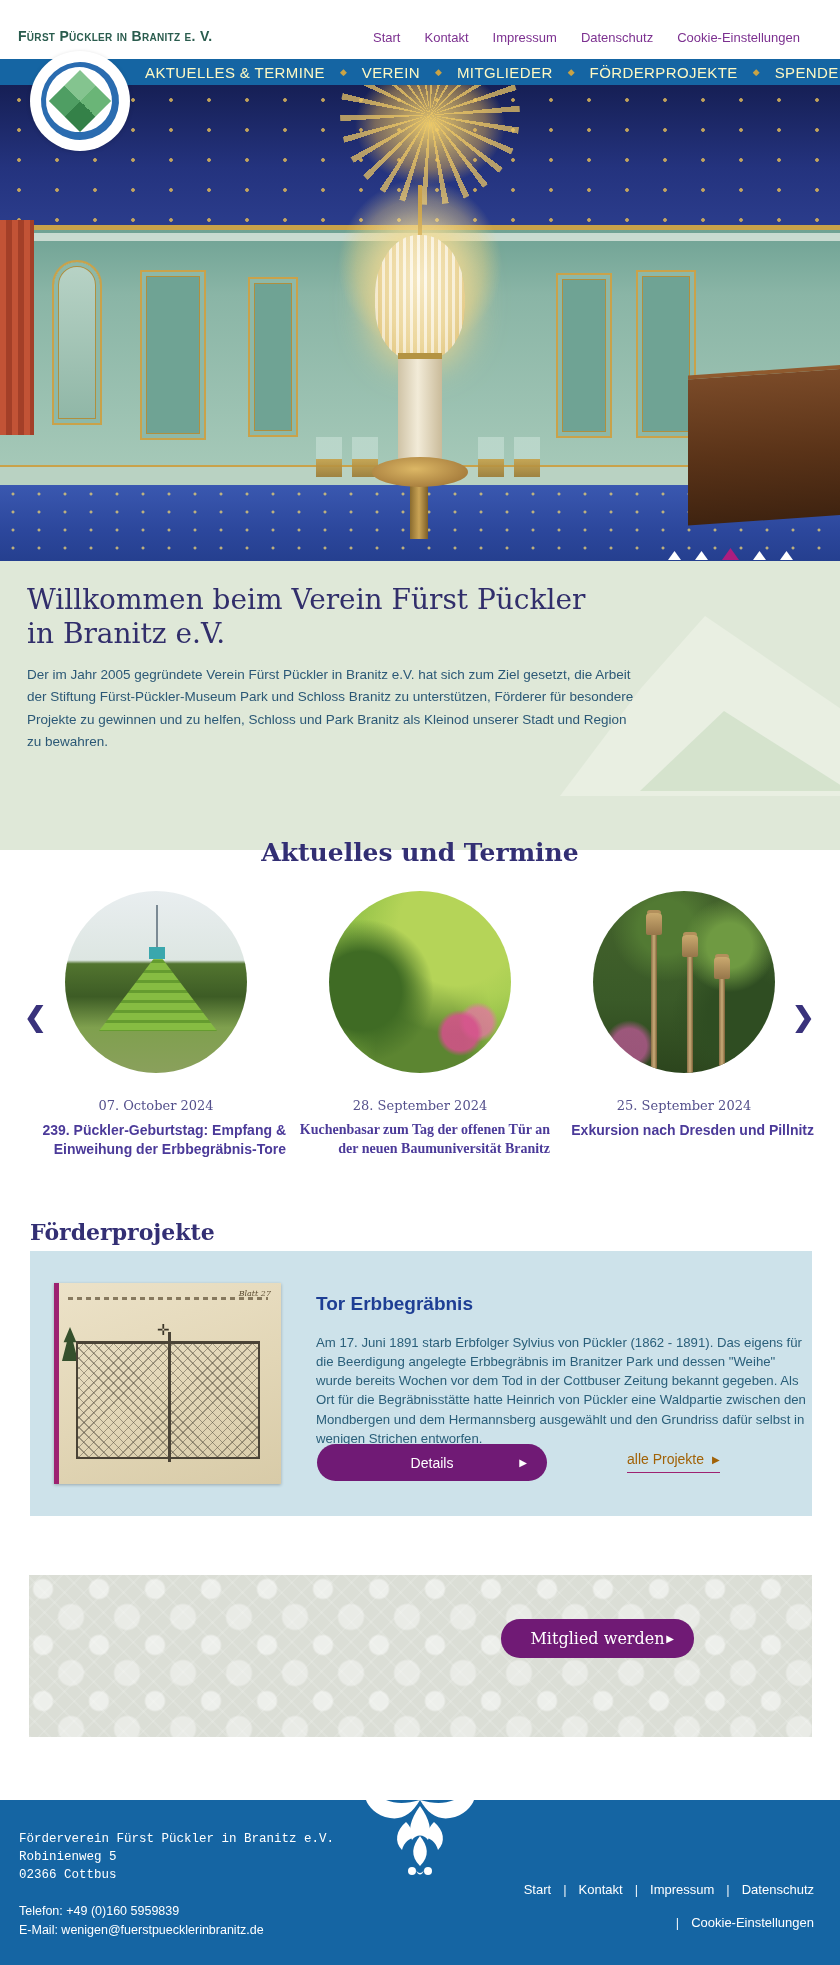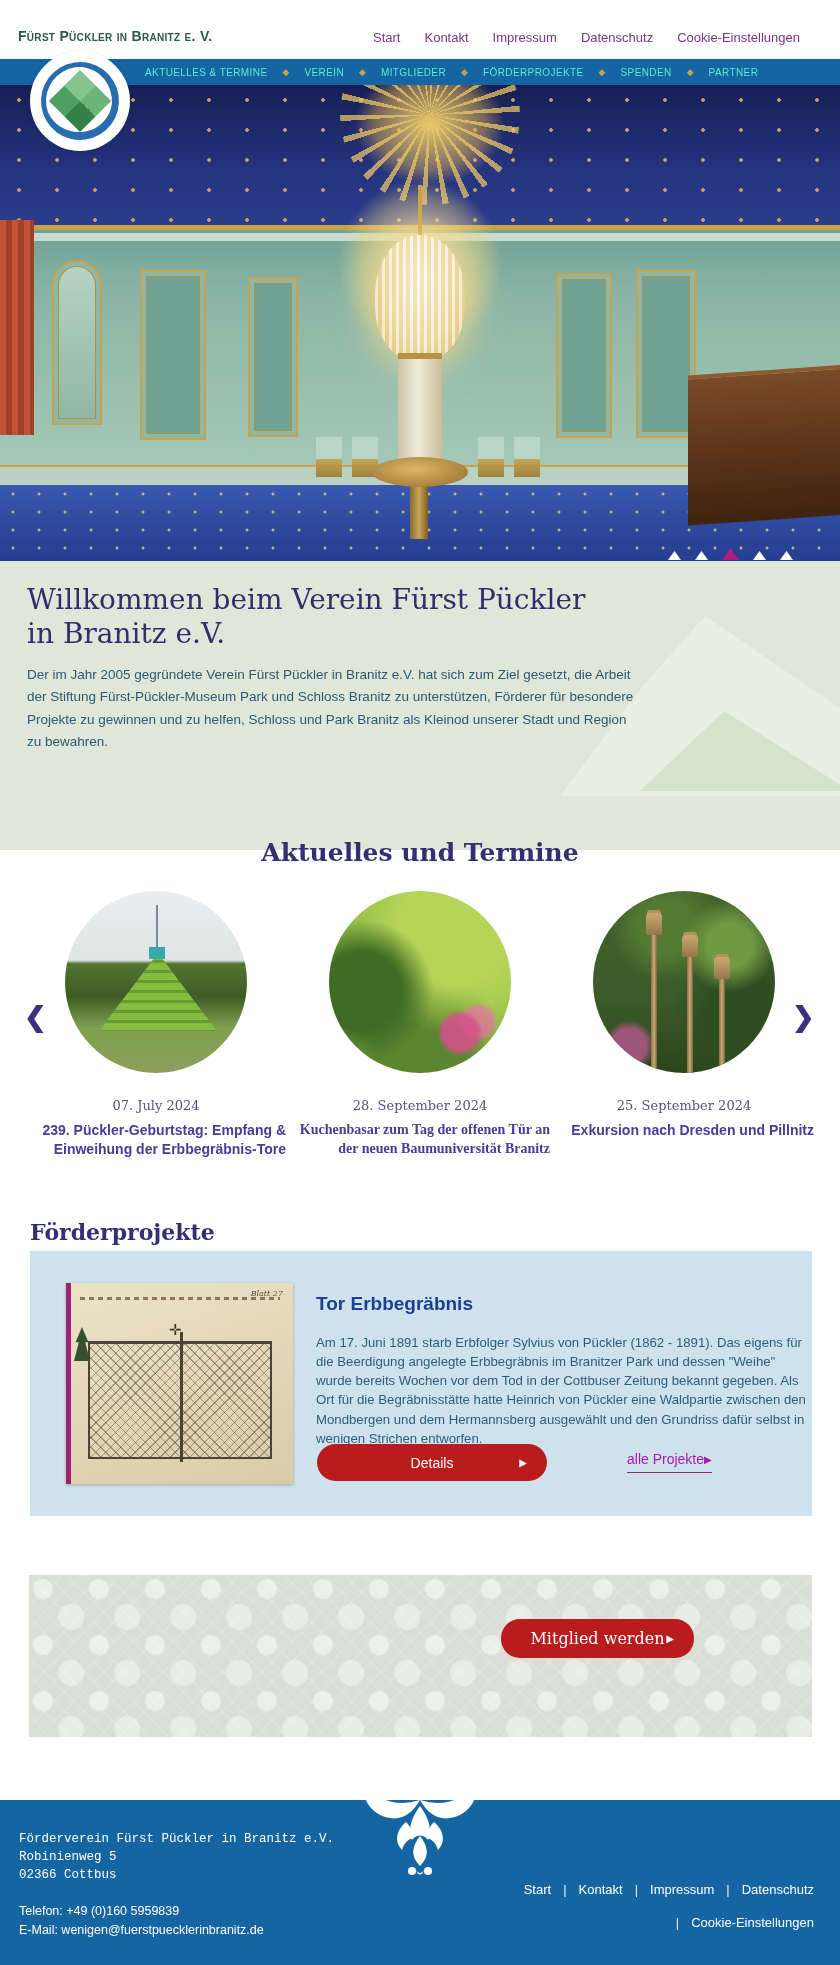--- a/index.html
+++ b/index.html
@@ -9,21 +9,21 @@
   
   .topbar { position:absolute; left:0; top:0; width:840px; height:43px; background:#ffffff; }
   .brand { position:absolute; left:18px; top:12px; font-variant:small-caps; font-weight:bold;
            font-size:14px; letter-spacing:.3px; color:#2a5c4e; }
   .toplinks { position:absolute; right:40px; top:14px; display:flex; gap:24px; }
   .toplinks a { font-size:13px; color:#7c3090; text-decoration:none; cursor:pointer; }
 
   
   .mainnav { position:absolute; left:0; top:43px; width:840px; height:26px; background:#1565a3; }
   .navrow { position:absolute; left:145px; top:0; height:26px; display:flex; align-items:center; gap:15px; }
-  .navrow a { color:#5eead4; font-size:10px; letter-spacing:.4px; text-decoration:none; white-space:nowrap; }
+  .navrow a { color:#fef9c3; font-size:15px; letter-spacing:.4px; text-decoration:none; white-space:nowrap; }
   .nav-diamond { color:#c9a345; font-size:9px; line-height:1; }
 
   
   .logo { position:absolute; left:30px; top:35px; width:100px; height:100px; background:#ffffff;
           border-radius:50%; z-index:30; box-shadow:0 1px 4px rgba(0,0,0,.15); }
   .logo-ring { position:absolute; left:11px; top:11px; width:78px; height:78px; border-radius:50%;
                border:6px solid #2a6cb0; border-width:5px 7px 8px 5px; transform:rotate(-8deg); }
   .logo-diamond { position:absolute; left:28px; top:28px; width:44px; height:44px; transform:rotate(45deg);
                   background:conic-gradient(from 0deg, #6ab577 0 25%, #348148 0 50%, #4f9e63 0 75%, #84c48f 0); }
 
@@ -113,43 +113,43 @@
   .carousel-arrow { position:absolute; font-size:27px; font-weight:bold; color:#39327c; cursor:pointer; line-height:1; }
   .ev-date { position:absolute; top:1082px; width:260px; text-align:center;
     font-family:"DejaVu Serif", serif; font-size:13px; color:#54508c; }
   .ev-title { position:absolute; top:1105px; width:260px; text-align:right;
     font-size:14px; font-weight:bold; line-height:1.35; color:#4b3a99; cursor:pointer; }
 
   
   .fp-heading { position:absolute; left:30px; top:1203px; font-family:"DejaVu Serif", serif;
     font-size:22px; color:#332f74; }
   .fp-card { position:absolute; left:30px; top:1235px; width:782px; height:265px; background:#cde2ea; }
-  .fp-img { position:absolute; left:36px; top:32px; width:227px; height:201px; overflow:hidden;
+  .fp-img { position:absolute; left:24px; top:32px; width:227px; height:201px; overflow:hidden;
     background:linear-gradient(160deg,#ece2c8 0%, #e2d6b6 55%, #d8cba8 100%); box-shadow:0 1px 3px rgba(0,0,0,.25); }
   .fp-img-stripe { position:absolute; left:0; top:0; width:5px; height:100%; background:#9d2271; }
   .fp-img-script { position:absolute; left:14px; top:14px; width:200px; height:3px;
     background:repeating-linear-gradient(90deg,#5c4d33 0 5px, transparent 5px 9px); opacity:.7; }
   .fp-img-blatt { position:absolute; right:10px; top:6px; font-family:"DejaVu Serif", serif;
     font-style:italic; font-size:8px; color:#5c4d33; }
   .fp-gate { position:absolute; left:22px; top:58px; width:184px; height:118px;
     border:2px solid #4a4336; border-top-width:3px;
     background:repeating-linear-gradient(45deg, rgba(74,67,54,.45) 0 1px, transparent 1px 7px),
       repeating-linear-gradient(-45deg, rgba(74,67,54,.45) 0 1px, transparent 1px 7px); }
   .fp-gate-mid { position:absolute; left:50%; top:-12px; width:3px; height:130px; background:#4a4336; }
   .fp-cross { position:absolute; left:103px; top:38px; font-size:15px; color:#3a3427; }
   .fp-fir { position:absolute; left:8px; top:44px; width:16px; height:34px; background:#35502c;
     clip-path:polygon(50% 0,90% 45%,70% 45%,100% 100%,0 100%,30% 45%,10% 45%); }
   .fp-title { position:absolute; left:286px; top:42px; font-size:19px; font-weight:bold; color:#1d3e94; }
   .fp-text { position:absolute; left:286px; top:82px; width:492px; font-size:13.2px; line-height:1.45; color:#2a5f7a; }
-  .btn { position:absolute; background:#b91c1c; border-radius:19px; color:#fff; cursor:pointer;
+  .btn { position:absolute; background:#701a75; border-radius:19px; color:#fff; cursor:pointer;
     display:flex; align-items:center; justify-content:center; }
   .btn .arr { position:absolute; right:20px; font-size:10px; }
   .fp-btn { left:287px; top:193px; width:230px; height:37px; font-size:14px; }
   .fp-all { position:absolute; left:597px; top:200px; padding-bottom:5px; border-bottom:1px solid #9d2271;
-    color:#a21caf; font-size:14px; cursor:pointer; display:flex; gap:0; align-items:center; }
+    color:#a16207; font-size:14px; cursor:pointer; display:flex; gap:8px; align-items:center; }
   .fp-all .arr { font-size:10px; }
 
   
   .member { position:absolute; left:29px; top:1559px; width:783px; height:162px; background:#dbded6;
     background-image:
       radial-gradient(circle at 14px 14px, rgba(255,255,255,.5) 0 9px, transparent 11px),
       radial-gradient(circle at 42px 42px, rgba(255,255,255,.38) 0 12px, transparent 14px),
       repeating-linear-gradient(45deg, rgba(255,255,255,.12) 0 2px, transparent 2px 14px),
       repeating-linear-gradient(-45deg, rgba(255,255,255,.12) 0 2px, transparent 2px 14px);
     background-size:56px 56px, 56px 56px, auto, auto; }
@@ -258,21 +258,21 @@
     <div class="lamp-head" style="left:53px; top:22px;"></div>
     <div class="lamp" style="left:94px; top:62px; height:120px;"></div>
     <div class="lamp-head" style="left:89px; top:44px;"></div>
     <div class="lamp" style="left:126px; top:84px; height:98px;"></div>
     <div class="lamp-head" style="left:121px; top:66px;"></div>
   </div>
 
   <div class="carousel-arrow" style="left:24px; top:988px;">❮</div>
   <div class="carousel-arrow" style="left:792px; top:988px;">❯</div>
 
-  <div class="ev-date" style="left:26px;">07. July 2024</div>
+  <div class="ev-date" style="left:26px;">07. October 2024</div>
   <div class="ev-date" style="left:290px;">28. September 2024</div>
   <div class="ev-date" style="left:554px;">25. September 2024</div>
 
   <div class="ev-title" style="left:26px;">239. Pückler-Geburtstag: Empfang &amp; Einweihung der Erbbegräbnis-Tore</div>
   <div class="ev-title" style="left:290px;font-family:Liberation Serif, serif;">Kuchenbasar zum Tag der offenen Tür an der neuen Baumuniversität Branitz</div>
   <div class="ev-title" style="left:554px;">Exkursion nach Dresden und Pillnitz</div>
 
   <h2 class="fp-heading">Förderprojekte</h2>
 
   <div class="fp-card">

